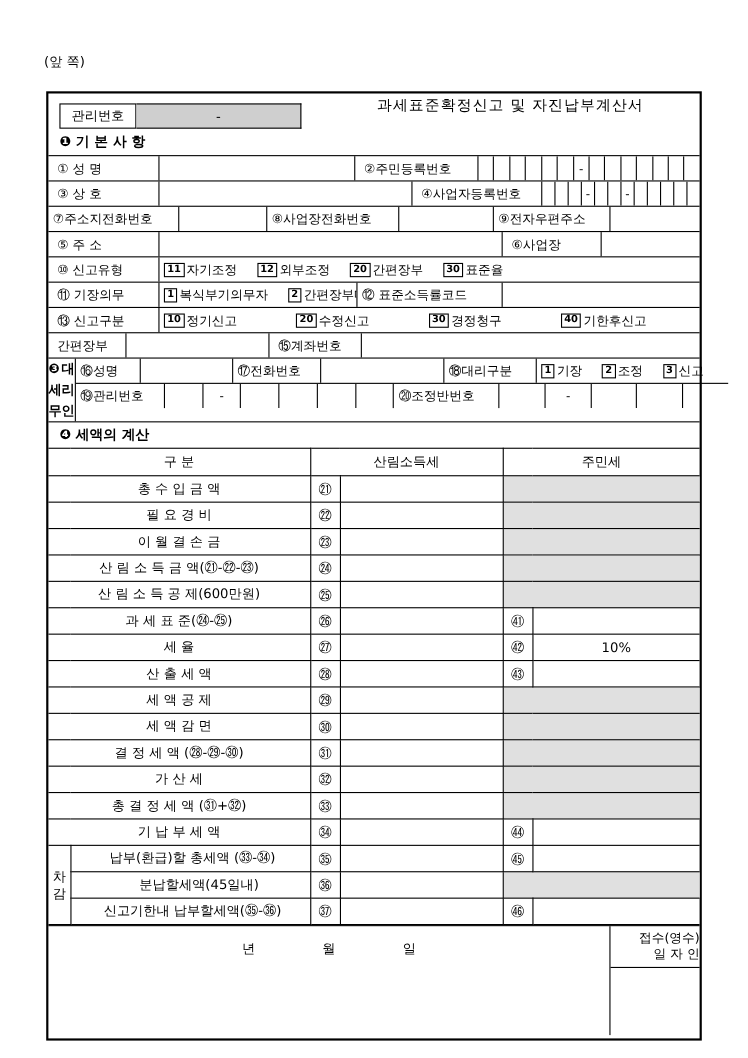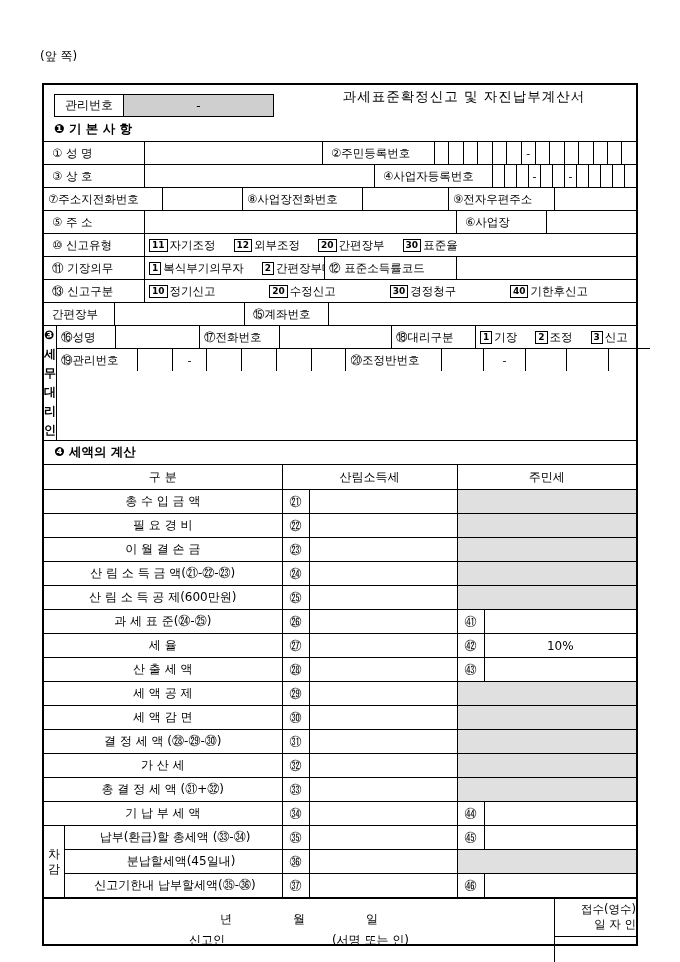--- a/index.html
+++ b/index.html
@@ -47,21 +47,21 @@
   }
   
   .opts { display: flex; flex: 1; align-items: center; gap: 0; padding: 0 4px; }
   .opt { display: flex; align-items: center; margin-right: 18px; }
   .codebox {
     border: 1px solid #000; font-size: 9px; padding: 0 2px; margin-right: 2px;
     line-height: 11px; min-width: 11px; text-align: left; font-weight: bold;
   }
   .agentblock { display: flex; border-top: 1px solid #000; }
   .agent-title {
-    width: 56px; display: flex; flex-direction: column; justify-content: center;
+    width: 56px; display: flex; flex-direction: row; justify-content: center;
     align-items: center; font-weight: bold; font-size: 12px; line-height: 19px;
   }
   .agent-rows { flex: 1; border-left: 1px solid #000; }
   .agent-rows .row:first-child { border-top: none; }
   
   table.calc { width: 100%; border-collapse: collapse; table-layout: fixed; }
   table.calc td, table.calc th {
     border: 1px solid #000; font-size: 12px; font-weight: normal;
     height: 24px; padding: 0 4px; overflow: hidden; white-space: nowrap;
   }
@@ -408,21 +408,20 @@
           <td></td>
           <td class="num">㊻</td>
           <td class="rval"></td>
         </tr>
       </tbody>
   </table>
 
   <div class="decl">
     <div class="decl-left">
       <div class="decl-date">년                월                일</div>
-      <div class="decl-sign">신고인                            (서명 또는 인)</div>
 
     </div>
     <div class="receipt">
       <div class="receipt-top">
         <div>접수(영수)</div>
         <div>일 자 인</div>
       </div>
       <div class="receipt-area"></div>
     </div>
   </div>

